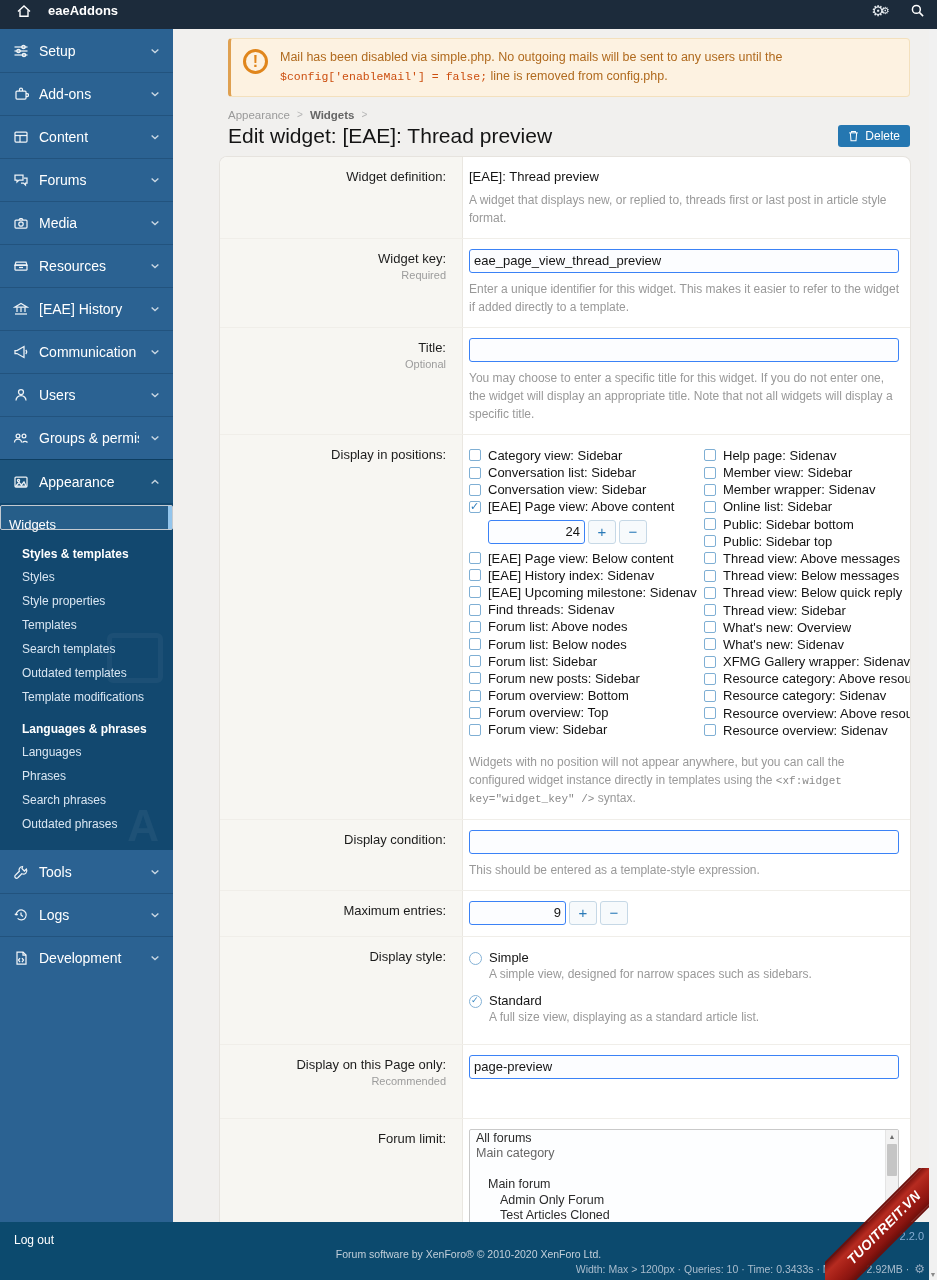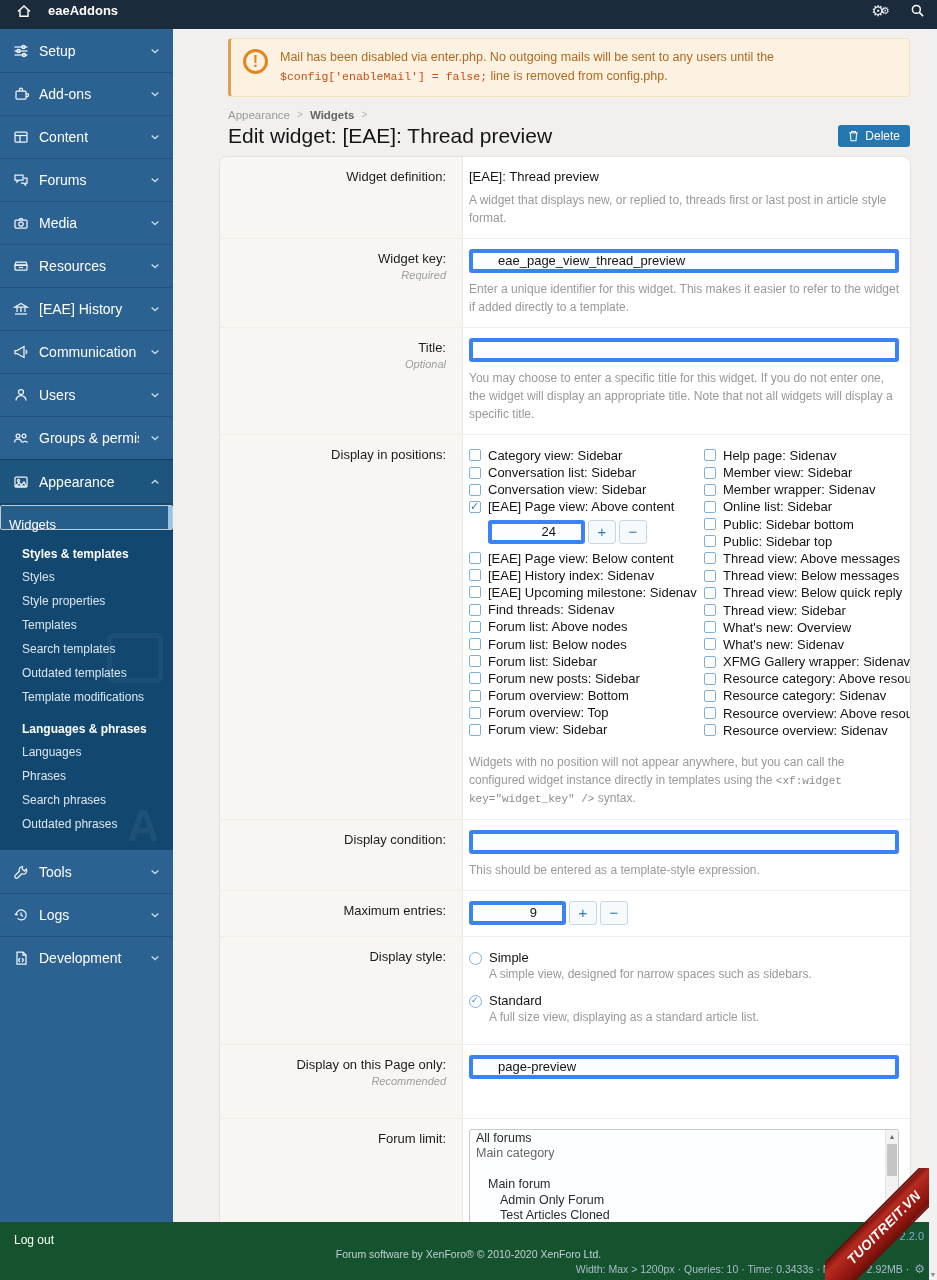--- a/index.html
+++ b/index.html
@@ -51,27 +51,27 @@
   .page-head { margin:3px 27px 9px 20px; display:flex; align-items:center; }
   .page-title { font-size:21px; color:#141414; font-weight:normal; }
   .btn-delete { margin-left:auto; background:#2577b1; color:#fff; border:none; border-radius:3px; font-size:12px; padding:4px 10px; display:flex; align-items:center; gap:6px; cursor:pointer; font-family:inherit; }
 
   
   .sheet { margin:0 27px 0 12px; background:#fff; border-radius:7px; overflow:hidden; box-shadow:0 0 0 1px #e6e3de; }
   .frow { display:grid; grid-template-columns:243px 1fr; }
   .frow + .frow { border-top:1px solid #f0eee9; }
   .fl { background:#f7f6f2; border-right:1px solid #eae7e1; text-align:right; padding:12px 16px 10px 8px; }
   .flabel { font-size:13px; color:#1c1c1c; line-height:1.25; }
-  .fsub { font-size:11px; color:#9c9c9c; margin-top:2px;font-style:italic; }
+  .fsub { font-size:11px; color:#9c9c9c; margin-top:2px; }
   .fc { padding:10px 11px 11px 6px; min-width:0; }
   .fvalue { font-size:13px; color:#141414; padding-top:2px; }
   .explain { font-size:12px; color:#999; line-height:1.5; margin-top:7px; }
   .explain .code { font-family:"Liberation Mono","DejaVu Sans Mono",monospace; font-size:11px; color:#8a8a8a; }
 
-  .tin { width:100%; height:24px; border:4px solid #3b82f6; border-radius:3px; background:#fcfdff; padding:0 25px; font-size:13px; font-family:inherit; color:#141414; outline:none; }
+  .tin { width:100%; height:24px; border:1px solid #3b82f6; border-radius:3px; background:#fcfdff; padding:0 4px; font-size:13px; font-family:inherit; color:#141414; outline:none; }
 
   .spin { display:flex; gap:3px; }
   .spin .tin { width:97px; text-align:right; flex:none; }
   .sbtn { width:28px; height:24px; border:1px solid #c6d8e6; background:#f7fafc; color:#2a7ab8; border-radius:3px; font-size:15px; line-height:1; cursor:pointer; font-family:inherit; }
 
   .cgrid { display:flex; padding-top:2px; }
   .ccol { width:235px; flex:none; }
   .ccol.c2 { width:auto; }
   .cbrow { display:flex; align-items:center; gap:7px; height:17.2px; font-size:13px; color:#141414; cursor:pointer;text-align:right; }
   .cb { width:12px; height:12px; border:1px solid #7fafd4; border-radius:2px; background:#fff; flex:none; position:relative; }
@@ -89,21 +89,21 @@
   .litem.cat { color:#666; }
   .litem.sel { background:#c9c9c9; }
   .lscroll { position:absolute; top:0; right:0; bottom:0; width:13px; background:#f2f2f2; border-left:1px solid #e4e4e4; }
   .larrow { position:absolute; left:0; right:0; height:13px; font-size:7px; color:#6e6e6e; text-align:center; line-height:13px; cursor:pointer; }
   .larrow.up { top:0; } .larrow.down { bottom:0; }
   .lthumb { position:absolute; left:1px; width:10px; top:14px; height:32px; background:#c5c5c5; border-radius:1px; cursor:grab; }
 
   .sel { position:relative; height:25px; border:1px solid #c3cad1; border-radius:2px; background:#fff; font-size:13px; color:#222; line-height:23px; padding:0 22px 0 8px; cursor:pointer; }
 
   
-  .footer { height:58px; flex:none; background:#14532d; position:relative; z-index:10; }
+  .footer { height:58px; flex:none; background:#0c4a6e; position:relative; z-index:10; }
   .logout { position:absolute; left:14px; top:11px; font-size:12px; color:#fff; cursor:pointer; }
   .fversion { position:absolute; right:13px; top:8px; font-size:11px; color:#86add2; }
   .fcenter { position:absolute; left:0; right:0; top:26px; text-align:center; font-size:10.5px; color:#c3cfda; }
   .fdebug { position:absolute; right:12px; bottom:5px; font-size:10.5px; color:#a9bccd; display:flex; align-items:center; gap:5px; }
   .fdebug .gearglyph { font-size:12px; color:#93a9be; }
 
   
   .vscroll { position:absolute; right:0; top:29px; bottom:0; width:8px; background:#f1f1f1; z-index:70; }
   .vscroll .sb-arrow { position:absolute; bottom:2px; left:0; right:0; text-align:center; font-size:7px; color:#8a8a8a; }
 
@@ -315,21 +315,21 @@
             <svg width="12" height="12" viewBox="0 0 16 16" fill="none" stroke="rgba(255,255,255,.75)" stroke-width="1.8">
               <path d="M3.5 6l4.5 4 4.5-4"></path>
             </svg>
           </div>
         </div>
     </aside>
 
     <main class="main">
       <div class="alert">
         <span class="alert-ic">!</span>
-        <span class="alert-text"><span>Mail has been disabled via enter.php. No outgoing mails will be sent to any users until the </span><span class="code">$config['enableMail'] = false;</span><span> line is removed from config.php.</span></span>
+        <span class="alert-text"><span>Mail has been disabled via simple.php. No outgoing mails will be sent to any users until the </span><span class="code">$config['enableMail'] = false;</span><span> line is removed from config.php.</span></span>
       </div>
 
       <div class="breadcrumb">
         <span class="crumb">Appearance</span>
         <span class="sep">&gt;</span>
         <span class="crumb bold">Widgets</span>
         <span class="sep">&gt;</span>
       </div>
 
       <div class="page-head">

